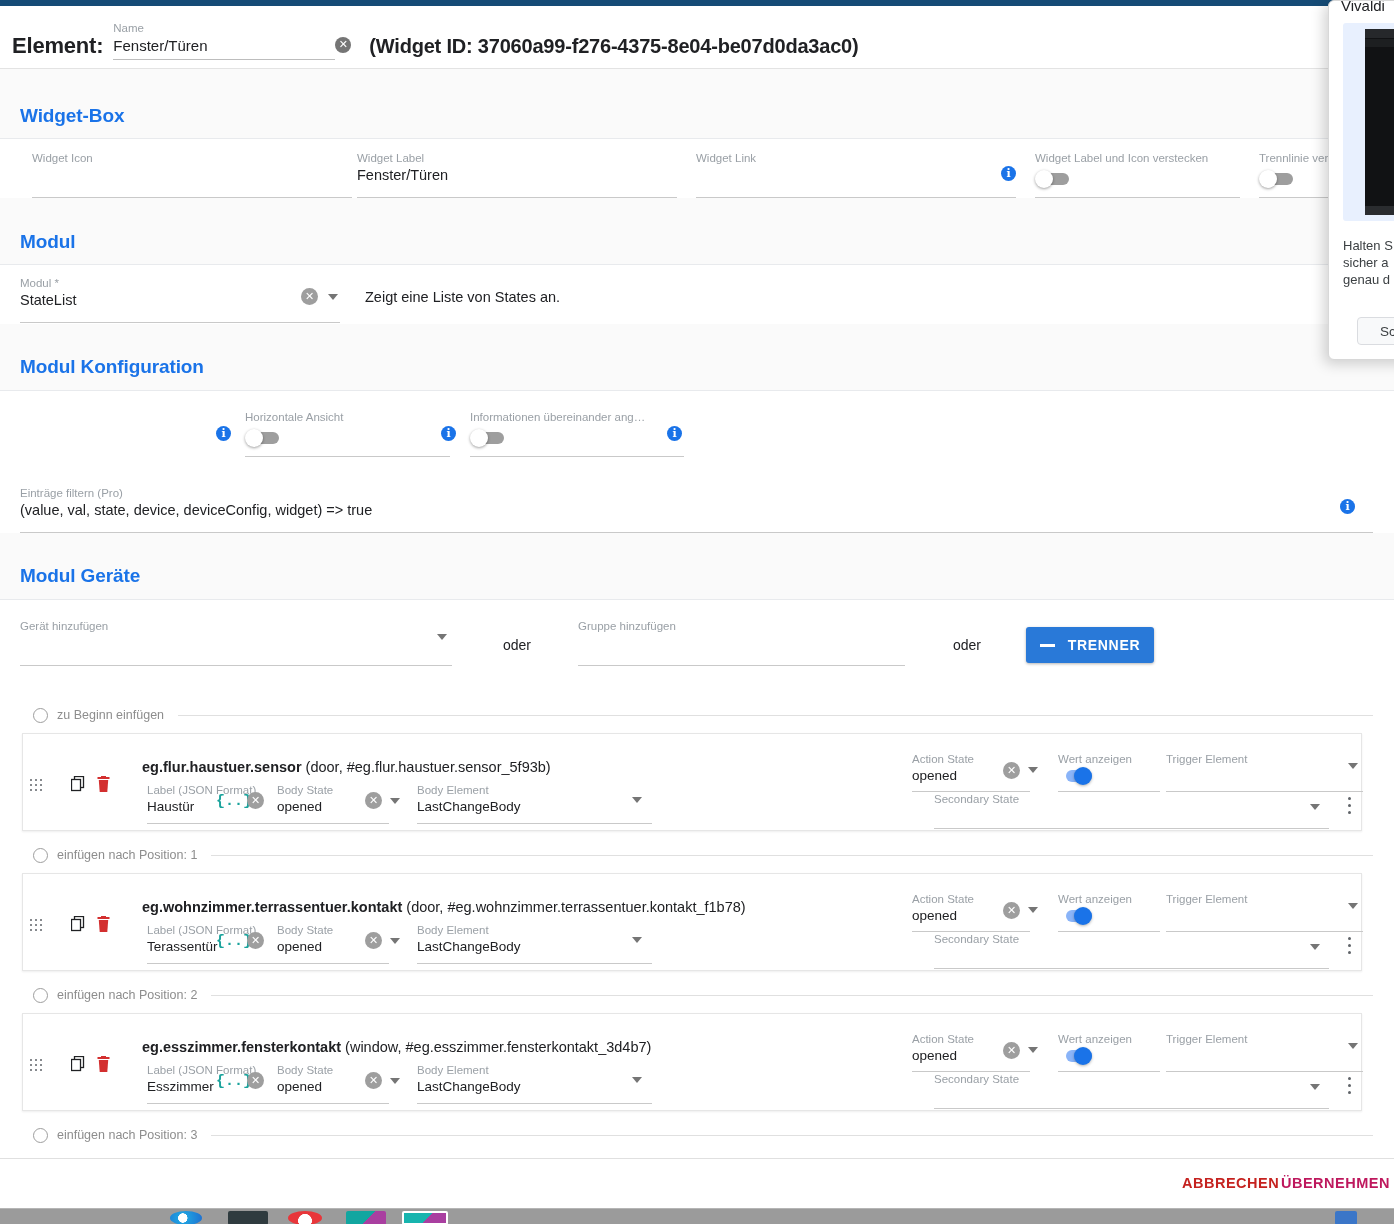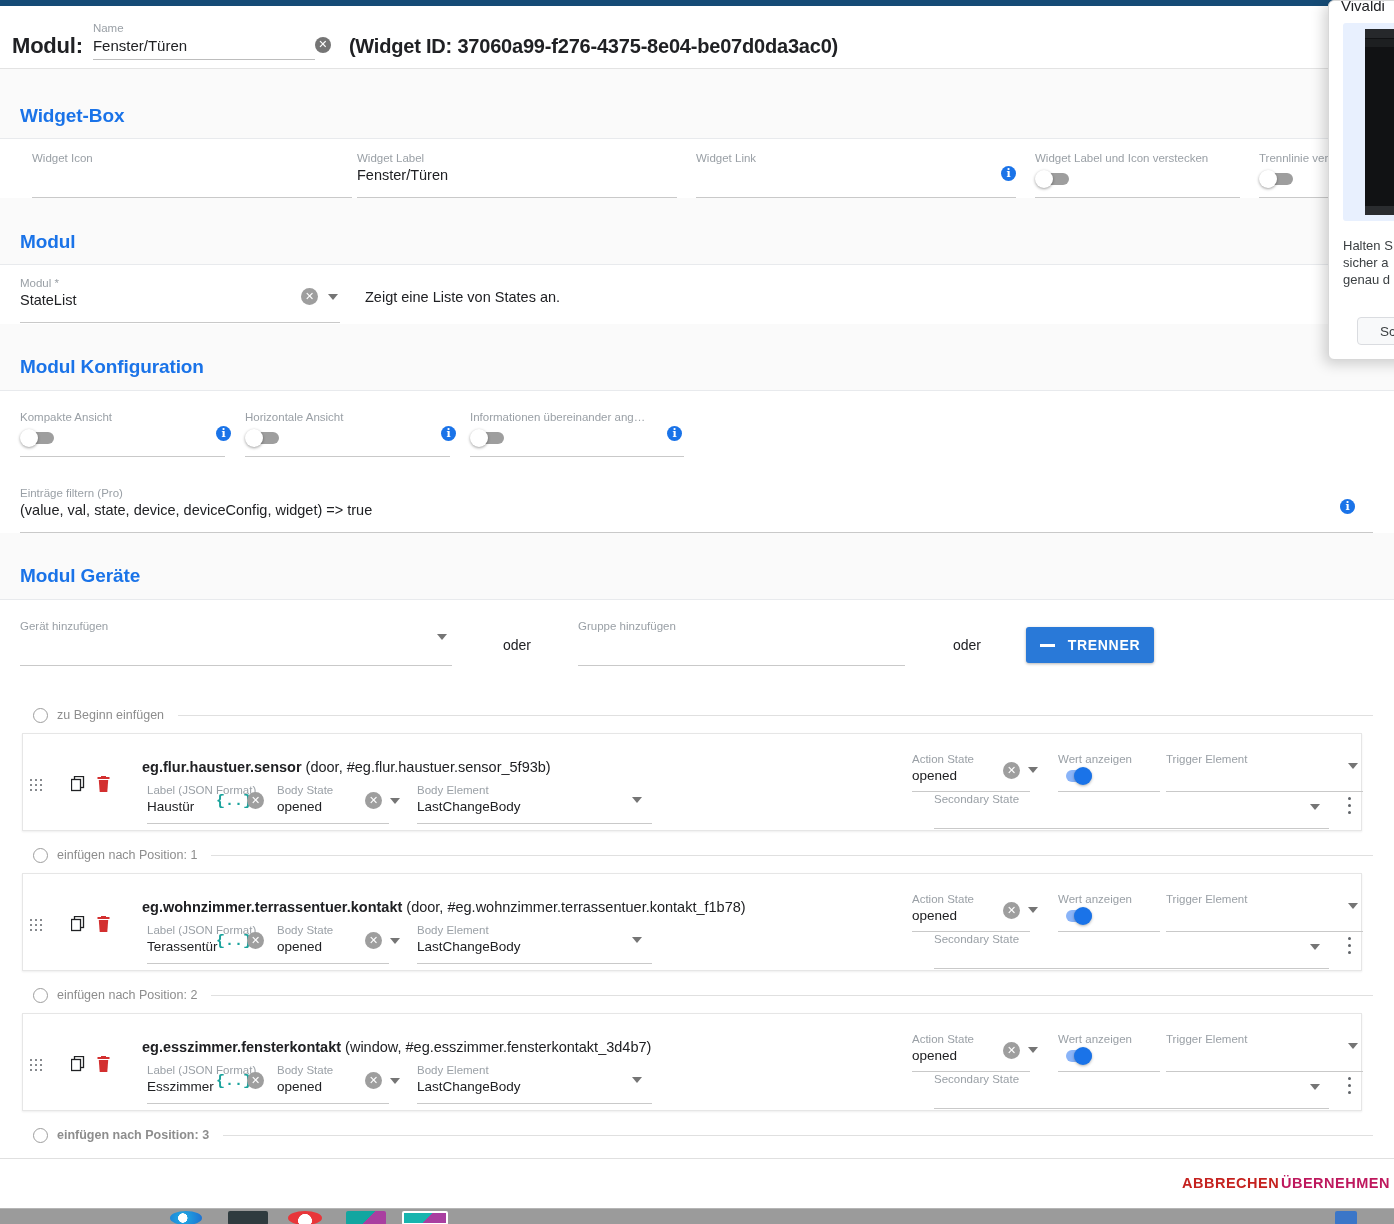--- a/index.html
+++ b/index.html
@@ -98,21 +98,21 @@
 </style>
 </head>
 <body>
 
 <div class="app">
 
   <div class="topbar"></div>
 
   <div class="header">
     <div class="hdr-row">
-      <div class="widget-word">Modul:</div>
+      <div class="widget-word">Element:</div>
       <div class="name-field">
         <div class="flabel">Name</div>
         <div class="fval">Fenster/Türen</div>
         <div class="clear-ic">✕</div>
       </div>
       <div class="widget-id">(Widget ID: 37060a99-f276-4375-8e04-be07d0da3ac0)</div>
     </div>
   </div>
 
   <div class="band" style="top:69px;height:69px;"></div>
@@ -157,27 +157,20 @@
     <div class="val">StateList</div>
   </div>
   <div class="clr-ic" style="left:301px;top:288px;">✕</div>
   <div class="caret" style="left:328px;top:294px;"></div>
   <div class="statictext" style="left:365px;top:289px;">Zeigt eine Liste von States an.</div>
 
   <div class="band" style="top:324px;height:66px;"></div>
   <div class="sec-title" style="top:356px;">Modul Konfiguration</div>
   <div class="hr" style="top:390px;"></div>
 
-  <div class="uf" style="left:20px;top:410px;width:205px;height:46px;">
-    <div class="lbl">Kompakte Ansicht</div>
-    <div class="tg" style="left:0;top:20px;">
-      <div class="track"></div>
-        <div class="knob"></div>
-    </div>
-  </div>
   <div class="info-ic" style="left:216px;top:426px;">i</div>
 
   <div class="uf" style="left:245px;top:410px;width:205px;height:46px;">
     <div class="lbl">Horizontale Ansicht</div>
     <div class="tg" style="left:0;top:20px;">
       <div class="track"></div>
         <div class="knob"></div>
     </div>
   </div>
   <div class="info-ic" style="left:441px;top:426px;">i</div>
@@ -444,21 +437,21 @@
       <div class="val"></div>
     </div>
     <div class="caret" style="left:1287px;top:70px;"></div>
     <div class="kebab" style="left:1325px;top:63px;">
       <i></i>
         <i></i>
         <i></i>
     </div>
   </div>
 
-  <div class="ins" style="top:1126px;font-weight:bold;">
+  <div class="ins" style="top:1126px;">
     <span class="radio"></span>
     <span class="ins-lbl">einfügen nach Position: 3</span>
     <span class="ins-line"></span>
   </div>
 
   <div class="footer">
     <div class="fbtn cancel">ABBRECHEN</div>
     <div class="fbtn ok">ÜBERNEHMEN</div>
   </div>
 

